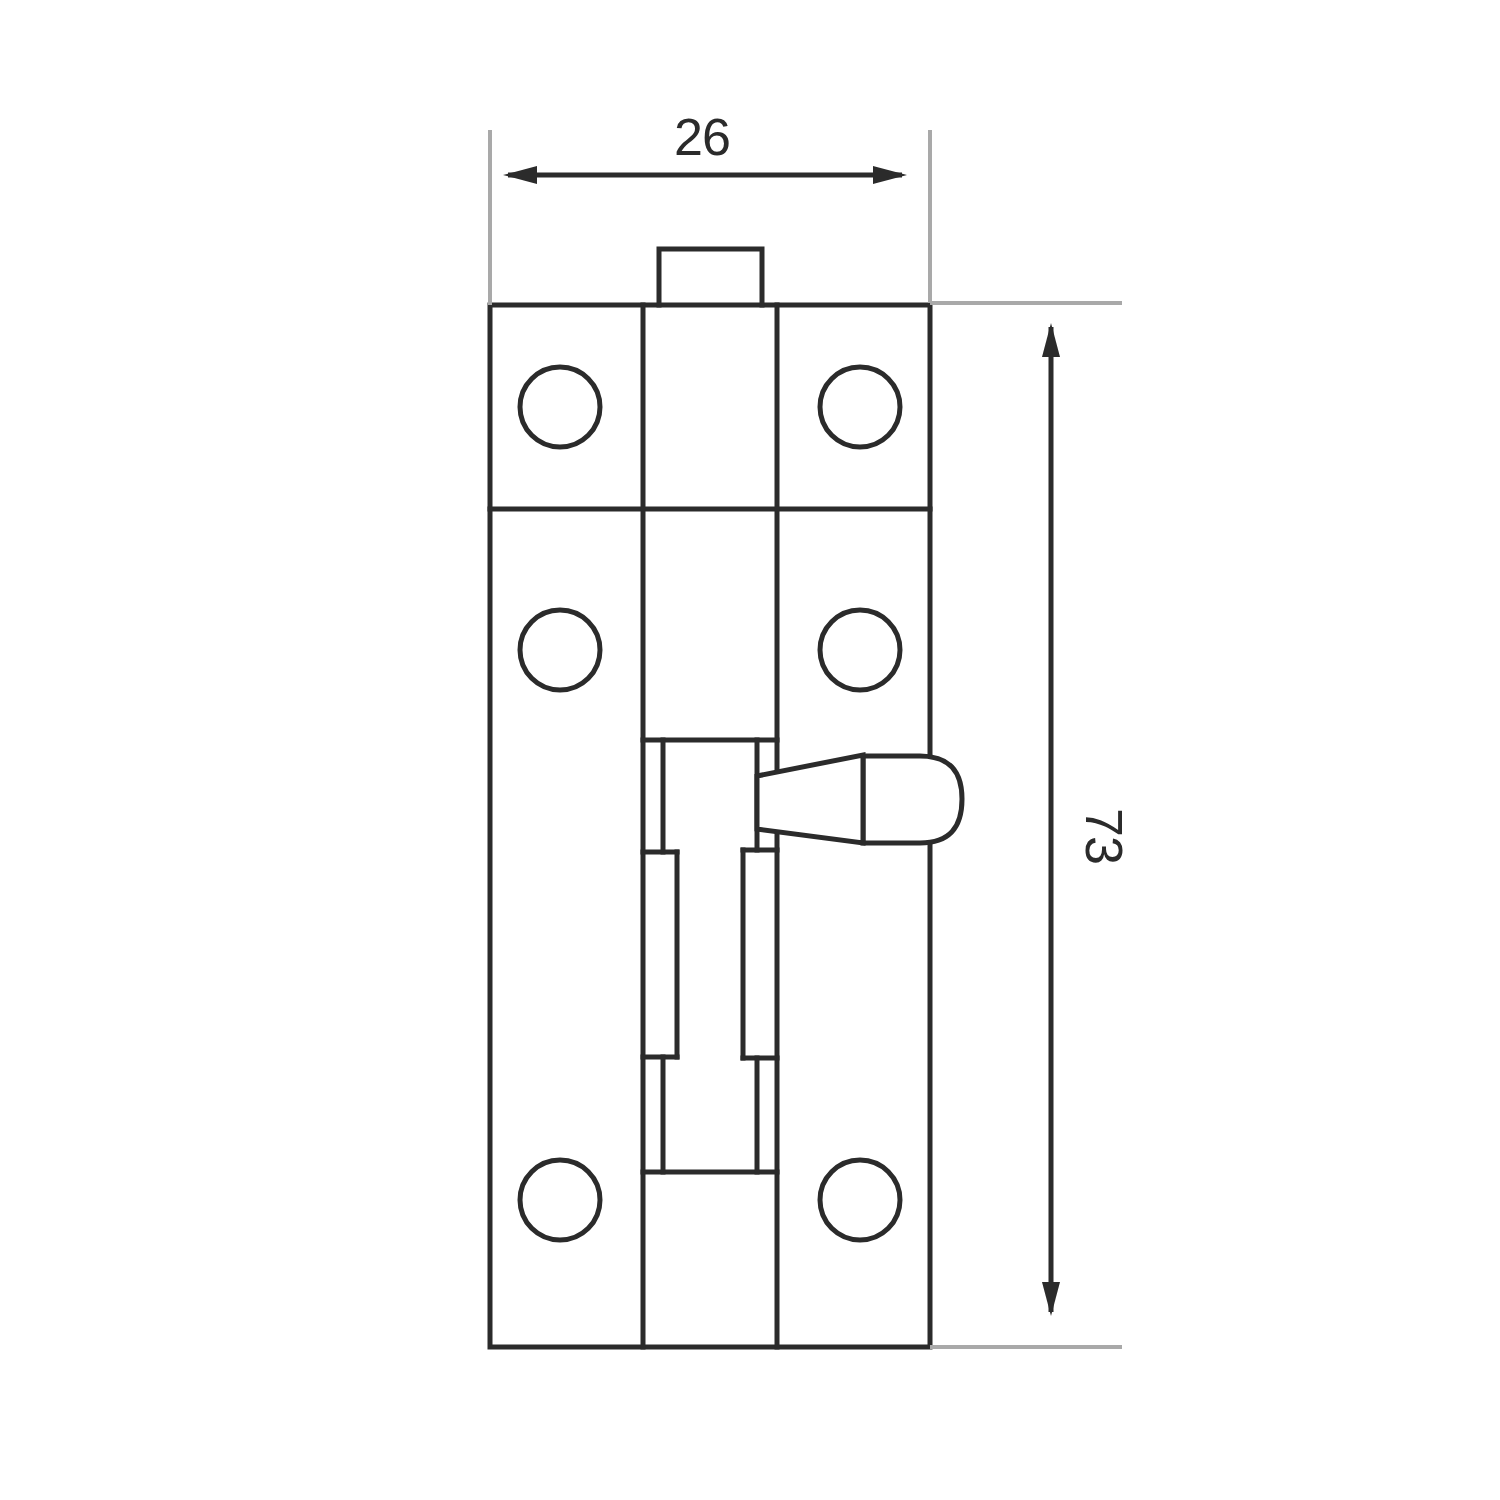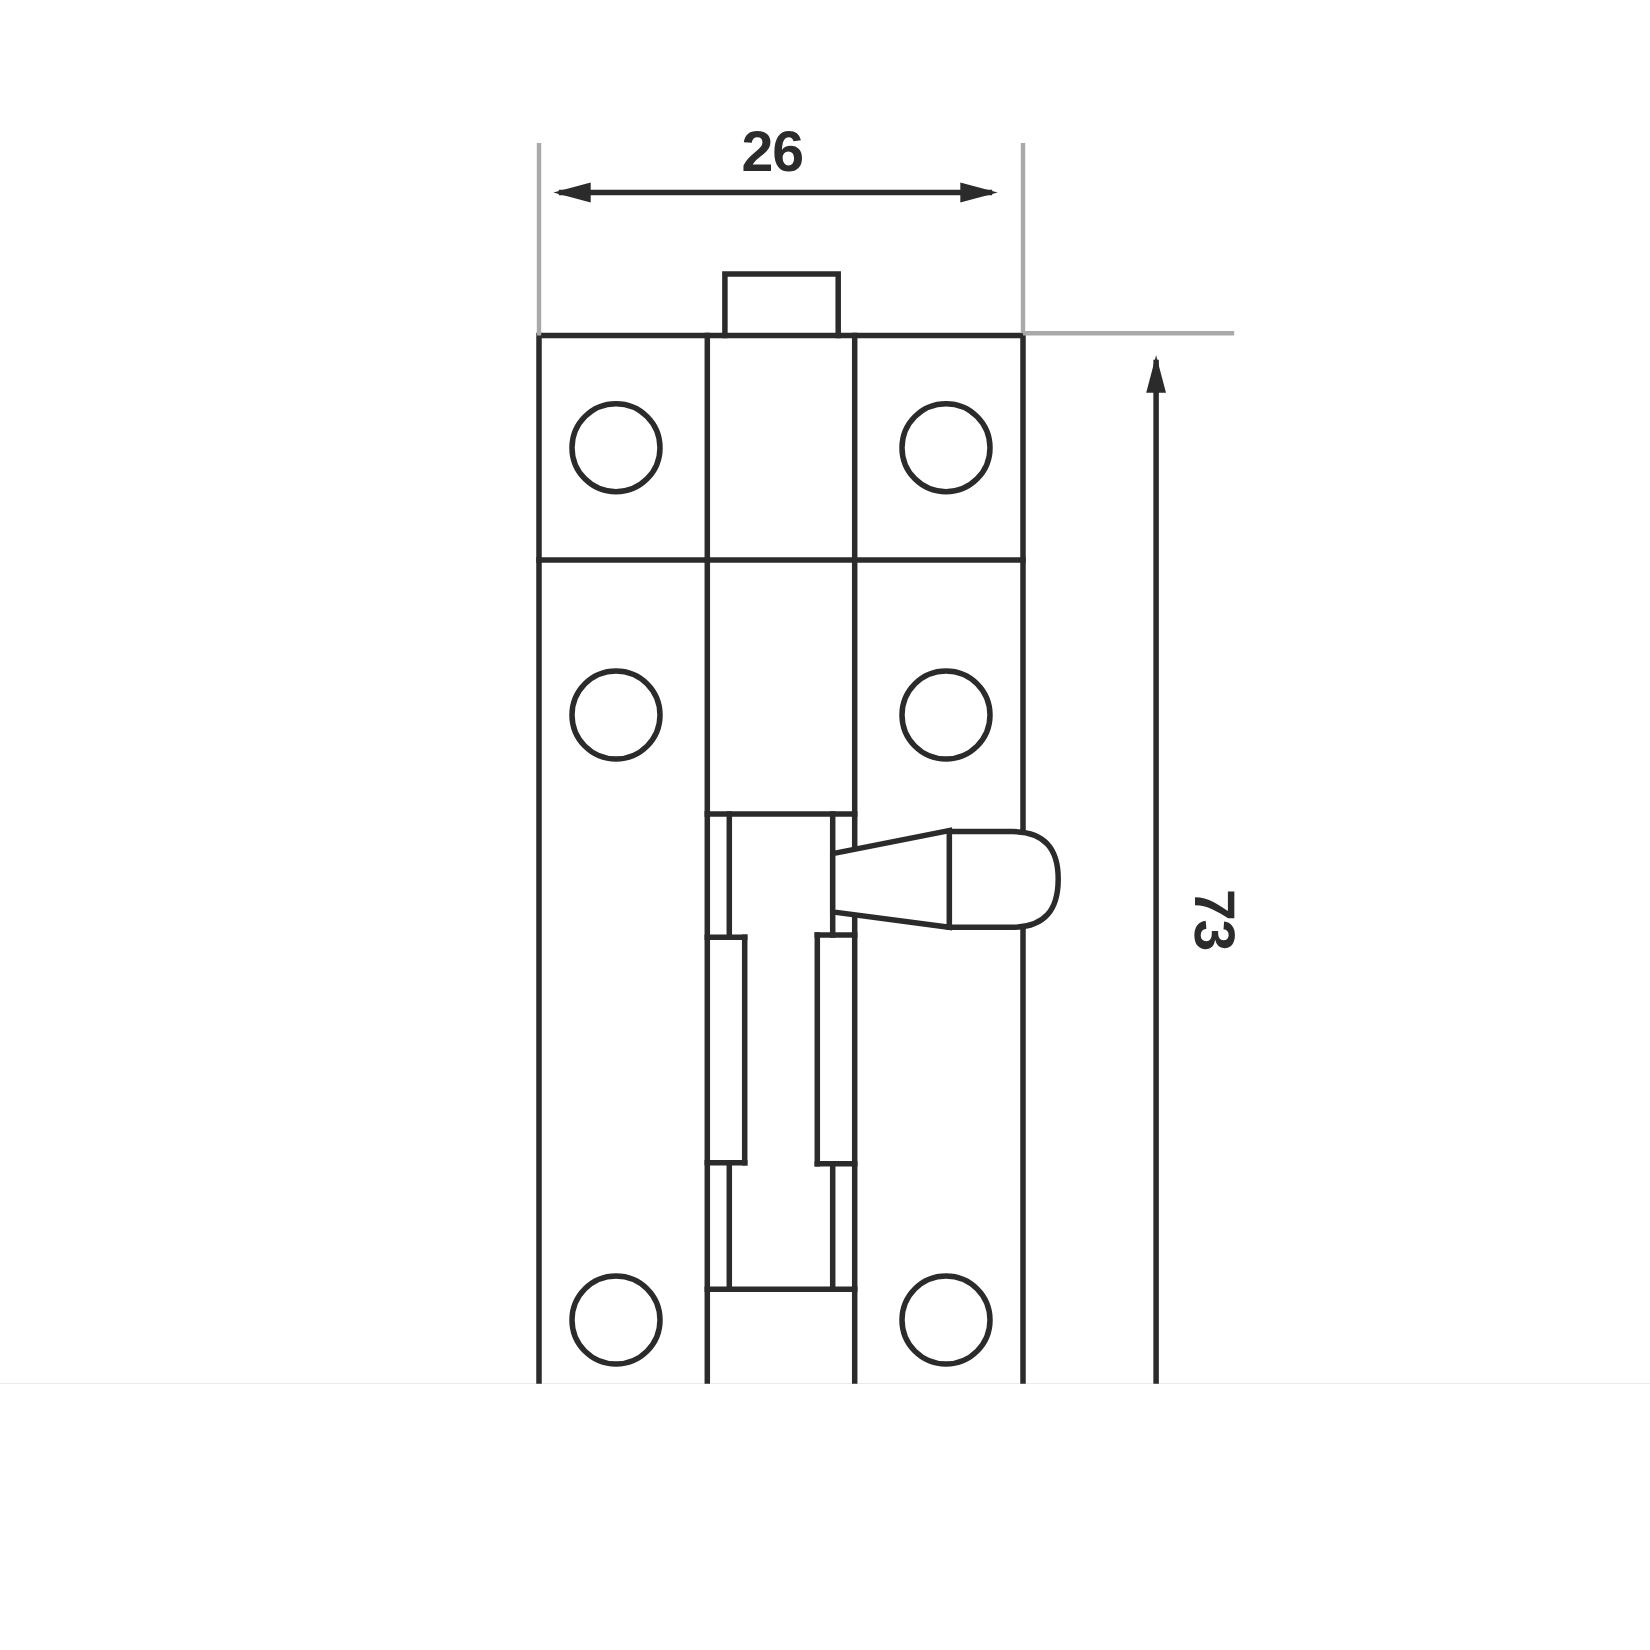--- a/index.html
+++ b/index.html
@@ -1,20 +1,19 @@
 <!DOCTYPE html>
 <html><head>
 <meta charset="utf-8">
 <style>
   html, body { margin: 0; padding: 0; background: #ffffff; }
   .canvas {
-    width: 1500px; height: 1258px; position: relative;
-    background: #8b5cf6;
+    width: 1500px; height: 1500px; position: relative;
+    background: #84cc16;
     font-family: "Liberation Sans", sans-serif;
-    font-weight: bold;
   }
   svg { display: block; }
   .dim-text {
     font-family: "Liberation Sans", sans-serif;
     font-size: 52px;
     letter-spacing: -1px;
   }
 </style>
 </head>
 <body>

